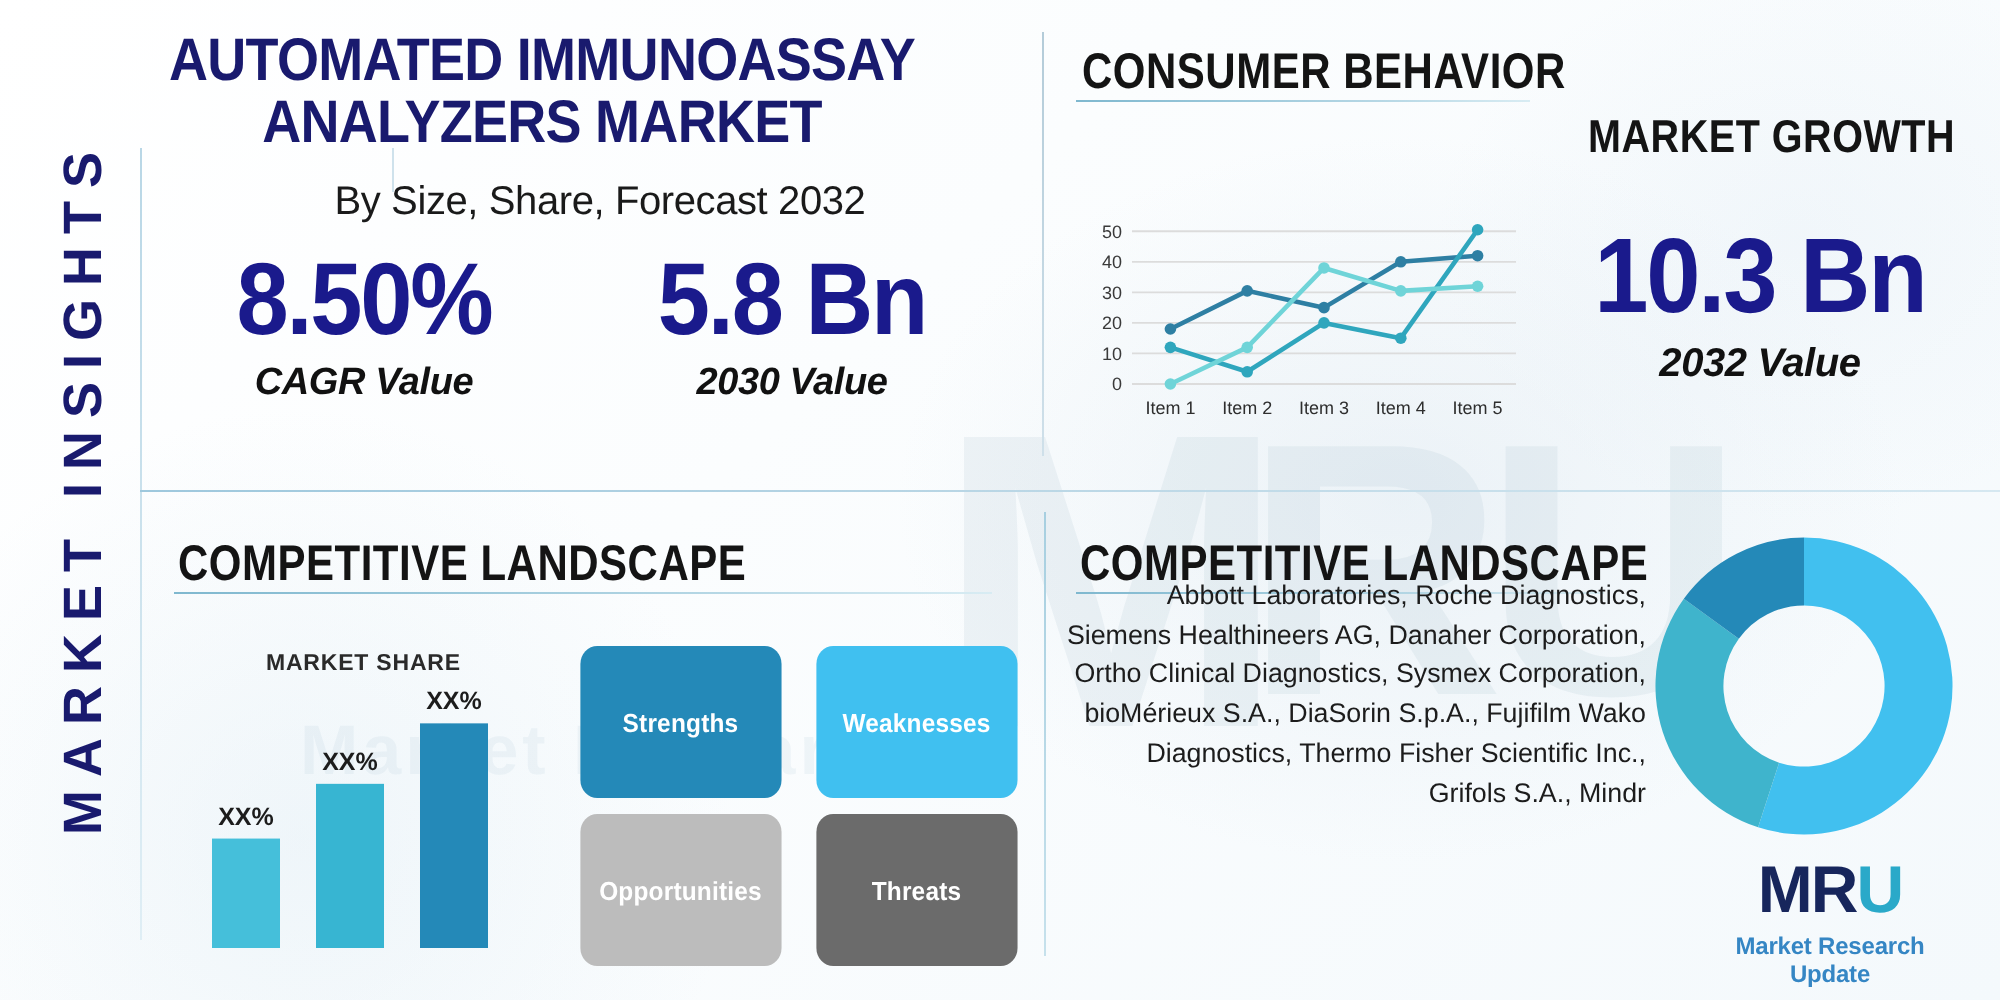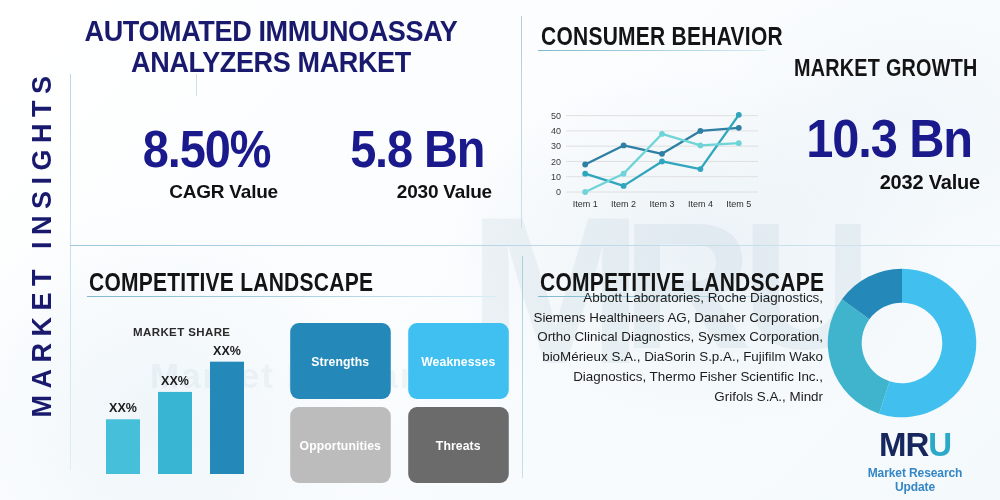--- a/index.html
+++ b/index.html
@@ -105,35 +105,36 @@
     position: absolute;
     left: 80px; top: 90px;
     width: 440px;
     text-align: center;
     font-size: 20px;
     color: #1a1a1a;
     letter-spacing: -0.2px;
   }
 
   
-  .kpi { position: absolute; text-align: right; }
+  .kpi { position: absolute; text-align: center; }
   .kpi .val {
     font-size: 51px;
     font-weight: bold;
     color: #1a1a8c;
     line-height: 1;
     letter-spacing: -1.2px;
     transform: scaleX(0.92);
   }
   .kpi .lbl {
     margin-top: 6px;
     font-size: 19px;
     font-weight: bold;
     color: #111111;
     letter-spacing: -0.2px;
+    font-style: italic;
   }
   .kpi-cagr { left: 86px; top: 124px; width: 192px; }
   .kpi-2025 { left: 300px; top: 124px; width: 192px; }
 
   
   .sec-head {
     position: absolute;
     font-size: 25px;
     font-weight: bold;
     color: #141414;
@@ -271,20 +272,21 @@
 
   <div class="v-divider-left"></div>
   <div class="v-divider-title"></div>
   <div class="v-divider-mid-top"></div>
   <div class="v-divider-mid-bot"></div>
   <div class="h-divider"></div>
 
   <div class="rail">MARKET INSIGHTS</div>
 
   <div class="title">AUTOMATED IMMUNOASSAY ANALYZERS MARKET</div>
+  <div class="subtitle">By Size, Share, Forecast 2032</div>
 
   <div class="kpi kpi-cagr">
     <div class="val">8.50%</div>
     <div class="lbl">CAGR Value</div>
   </div>
 
   <div class="kpi kpi-2025">
     <div class="val">5.8 Bn</div>
     <div class="lbl">2030 Value</div>
   </div>

